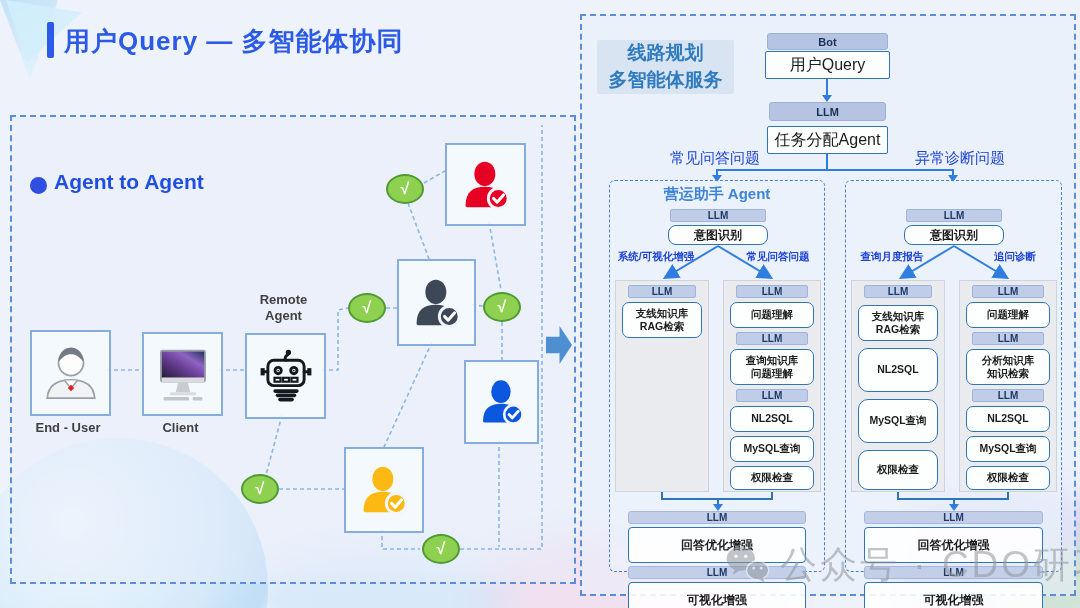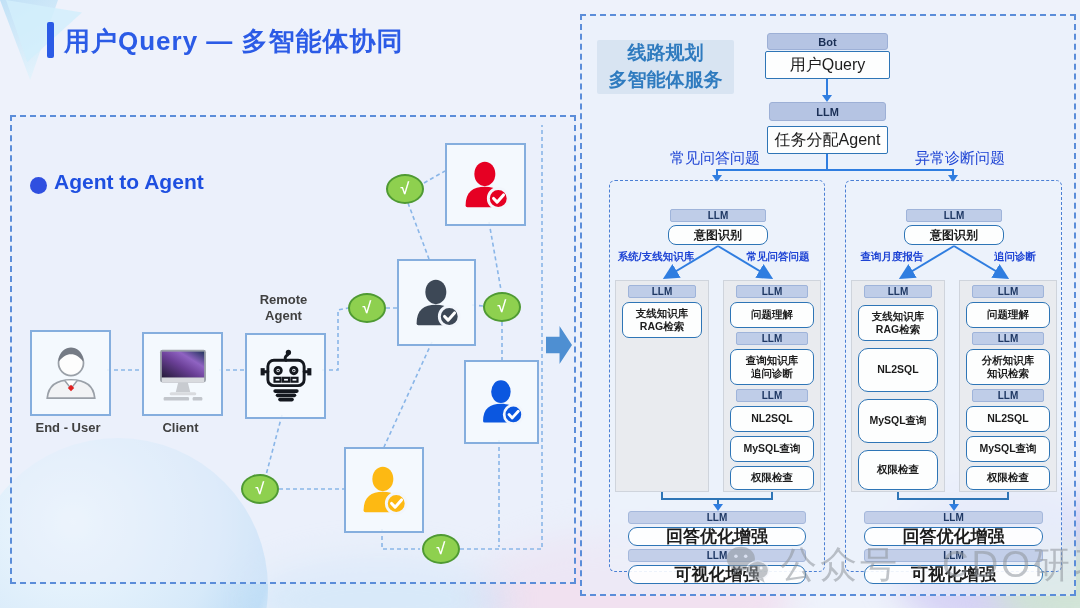--- a/index.html
+++ b/index.html
@@ -64,22 +64,22 @@
   .blabel{position:absolute;font-size:10.5px;font-weight:700;color:#1d43d4;text-align:center;white-space:nowrap}
   .gcol{background:#e9ebef;border:1px solid #cfd4dc;display:flex;flex-direction:column;gap:4px;padding:4px 6px;box-sizing:border-box}
   .gcol.sparse{gap:7px}
   .gcol .chip{width:86%;margin:0 auto;flex:0 0 13px}
   .nbox{background:#fdfefe;border:1.6px solid #2e75b6;border-radius:7px;color:#1c1c1c;font-size:10.5px;font-weight:600;
     display:flex;align-items:center;justify-content:center;text-align:center;white-space:pre-line;line-height:1.25;box-sizing:border-box}
   .h26{flex:0 0 26px}.h24{flex:0 0 24px}.h36{flex:0 0 36px}.h44{flex:0 0 44px;border-radius:10px}.h40{flex:0 0 40px;border-radius:10px}
   .merge{position:absolute;left:18px;right:18px;display:flex;flex-direction:column;gap:3px}
   .mchip{background:#c3cfe9;border:1px solid #a5b8dc;border-radius:3px;color:#1f3864;font-size:10px;font-weight:700;
     height:13px;display:flex;align-items:center;justify-content:center;box-sizing:border-box}
-  .mbox{background:rgba(255,255,255,.9);border:1.6px solid #2e75b6;border-radius:9px;color:#1c1c1c;font-size:17px;font-weight:600;
-    height:19px;display:flex;align-items:center;justify-content:center;box-sizing:border-box}
+  .mbox{background:rgba(255,255,255,.9);border:1.6px solid #2e75b6;border-radius:4px;color:#1c1c1c;font-size:12px;font-weight:600;
+    height:36px;display:flex;align-items:center;justify-content:center;box-sizing:border-box}
   .bracket{position:absolute;background:#2e75b6}
 
   
   .watermark{left:724px;top:540px;display:flex;align-items:center;gap:10px;z-index:60;opacity:.55}
   .watermark-text{font-size:37px;color:#8f959c;letter-spacing:3px;white-space:nowrap}
 </style>
 </head>
 <body>
 
 <div class="abs corner-tri1"></div>
@@ -250,44 +250,45 @@
   <div class="abs vline" style="left:244px;top:138px;height:15px"></div>
   <div class="abs hline" style="left:135px;top:153px;width:237px"></div>
   <div class="abs vline" style="left:134px;top:153px;height:7px"></div>
   <div class="abs vline" style="left:370px;top:153px;height:7px"></div>
   <div class="abs arr-d" style="left:130px;top:159px"></div>
   <div class="abs arr-d" style="left:366px;top:159px"></div>
   <div class="abs split-label" style="left:62px;top:133px;width:116px">常见问答问题</div>
   <div class="abs split-label" style="left:307px;top:133px;width:116px">异常诊断问题</div>
 
   <div class="abs subpanel" style="left:27px;top:164px;width:216px;height:392px">
+    <div class="agent-title">营运助手 Agent</div>
     <div class="abs chip" style="left:60px;top:28px;width:96px">LLM</div>
     <div class="abs intent" style="left:58px;top:44px;width:100px;height:20px">意图识别</div>
-    <div class="blabel" style="left:2px;top:69px;width:88px">系统/支线知识库</div>
+    <div class="blabel" style="left:2px;top:69px;width:88px">系统/可视化增强</div>
     <div class="blabel" style="right:2px;top:69px;width:88px">常见问答问题</div>
     <svg class="abs" style="left:0;top:62px" width="216" height="40">
       <defs>
           <marker id="ma" markerWidth="8" markerHeight="8" refX="5" refY="4" orient="auto">
             <path d="M0 0 L8 4 L0 8 Z" fill="#2f7de0"></path>
           </marker>
         </defs>
       <line x1="108" y1="3" x2="58" y2="33" stroke="#2f7de0" stroke-width="2" marker-end="url(#ma)"></line>
       <line x1="108" y1="3" x2="158" y2="33" stroke="#2f7de0" stroke-width="2" marker-end="url(#ma)"></line>
     </svg>
     <div class="abs gcol" style="left:5px;top:99px;width:94px;height:212px">
       <div class="chip">LLM</div>
       <div class="nbox h36">支线知识库
 RAG检索</div>
     </div>
     <div class="abs gcol" style="left:113px;top:99px;width:98px;height:212px">
       <div class="chip">LLM</div>
       <div class="nbox h26">问题理解</div>
       <div class="chip">LLM</div>
       <div class="nbox h36">查询知识库
-追问诊断</div>
+问题理解</div>
       <div class="chip">LLM</div>
       <div class="nbox h26">NL2SQL</div>
       <div class="nbox h26">MySQL查询</div>
       <div class="nbox h24">权限检查</div>
     </div>
     <div class="bracket" style="left:51px;top:311px;width:2px;height:7px"></div>
     <div class="bracket" style="left:161px;top:311px;width:2px;height:7px"></div>
     <div class="bracket" style="left:51px;top:317px;width:112px;height:2px"></div>
     <div class="bracket" style="left:107px;top:318px;width:2px;height:6px"></div>
     <div class="abs arr-d" style="left:103px;top:323px"></div>

